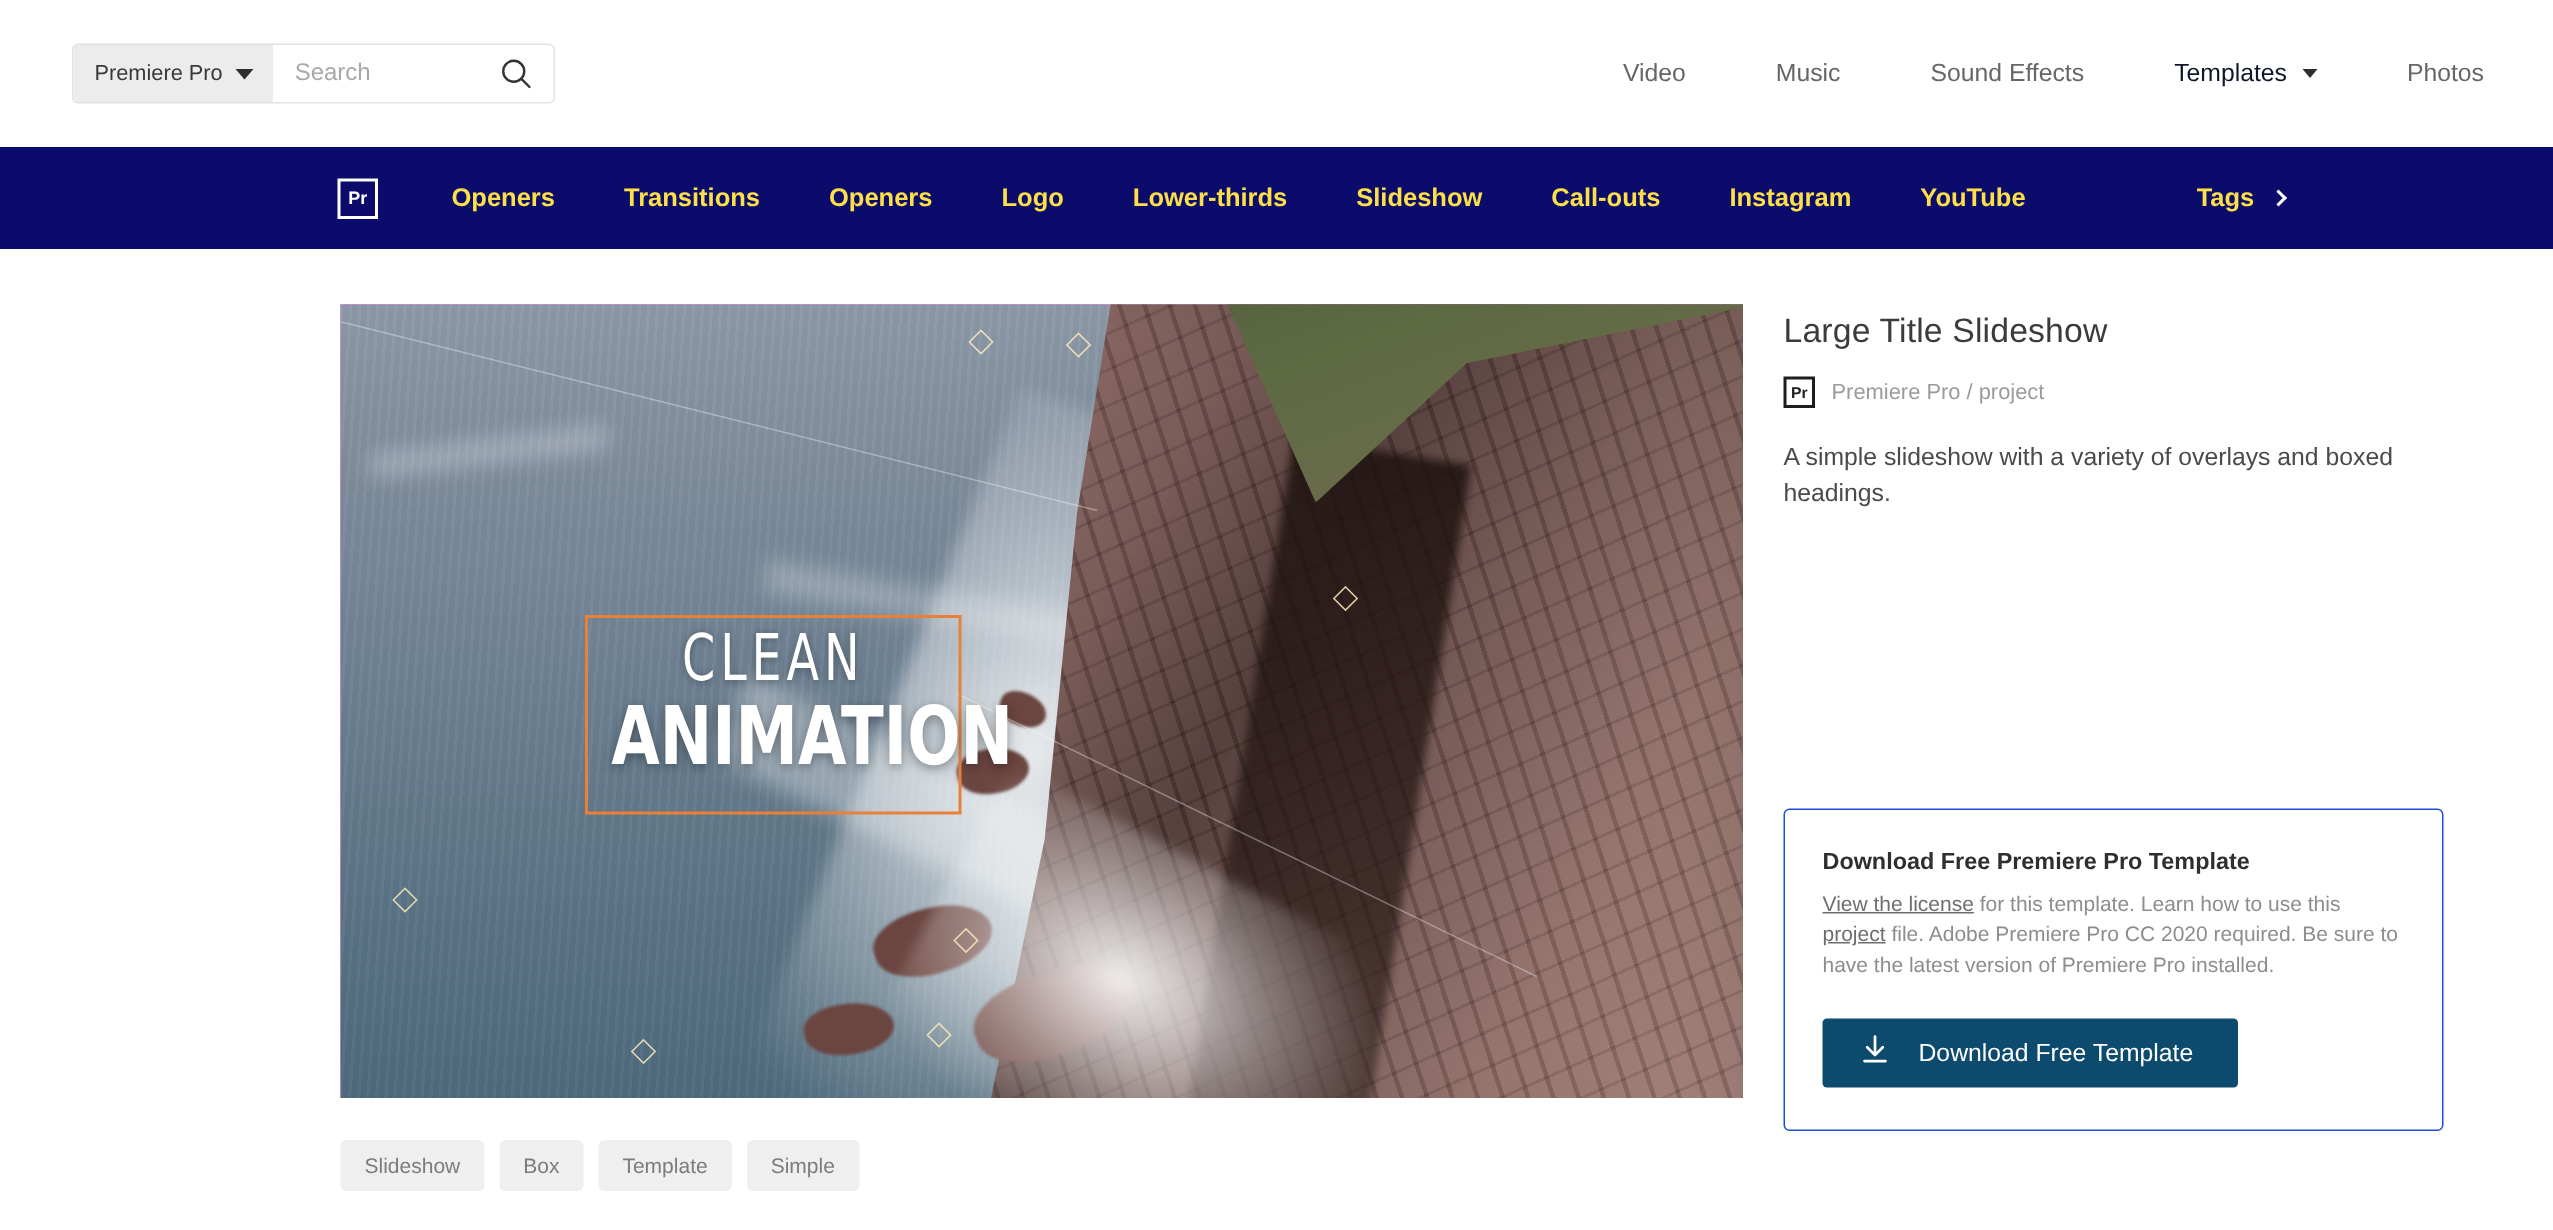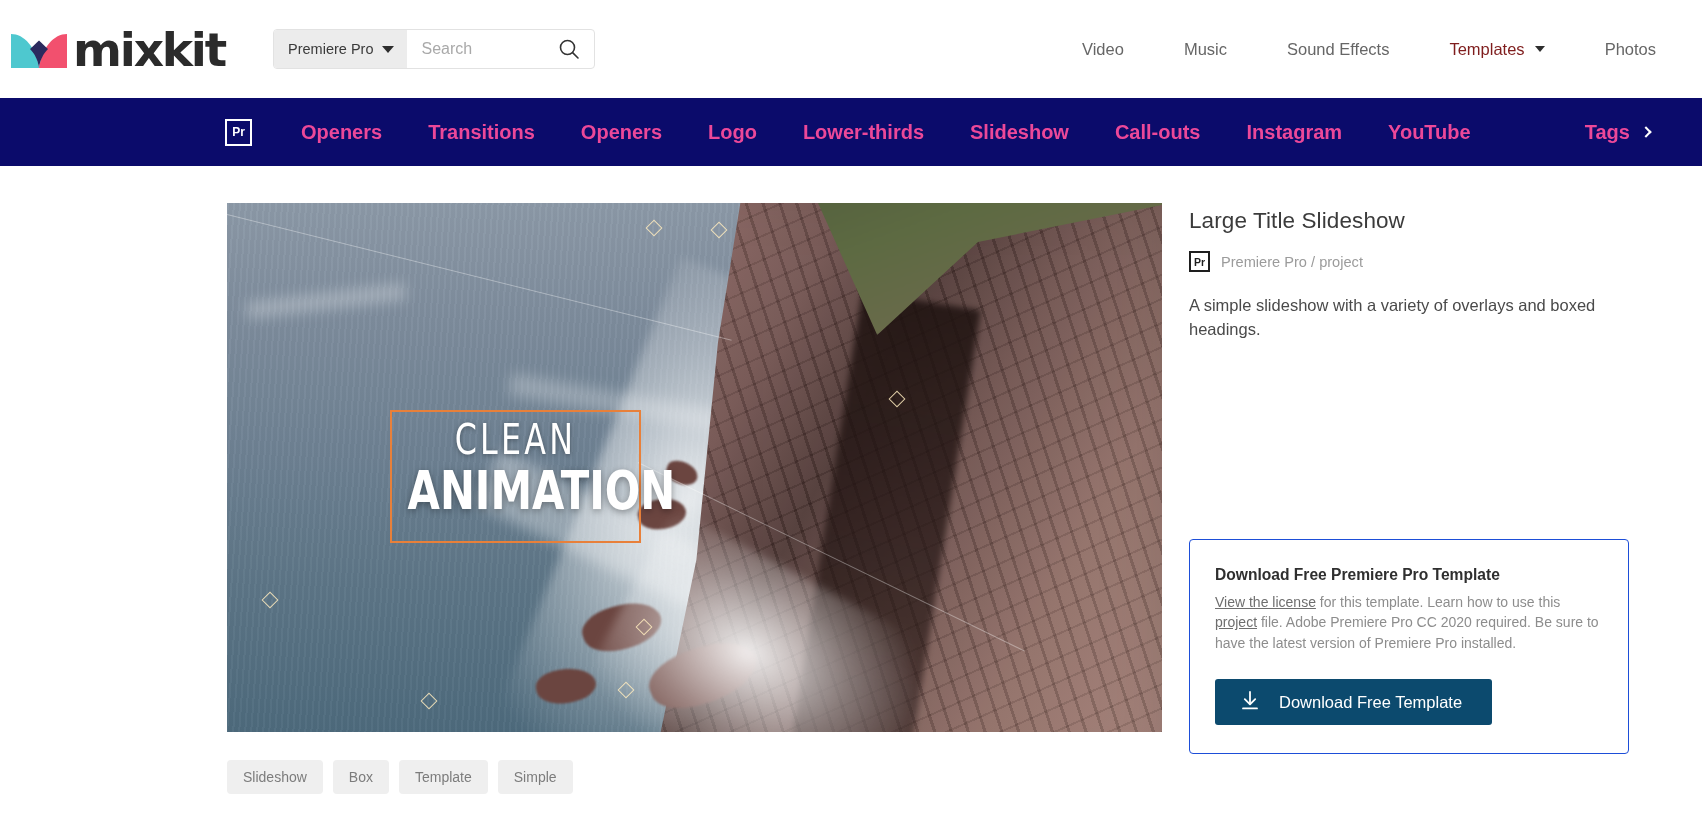--- a/index.html
+++ b/index.html
@@ -96,21 +96,21 @@
     font-size: 16.5px;
     color: #666;
     text-decoration: none;
     padding: 0 30px;
     white-space: nowrap;
     display: flex;
     align-items: center;
     gap: 10px;
     cursor: pointer;
   }
-  .top-nav a.active { color: #7f1d1d; }
+  .top-nav a.active { color: #0f172a; }
   .caret-down-sm {
     width: 0; height: 0;
     border-left: 5.5px solid transparent;
     border-right: 5.5px solid transparent;
     border-top: 6.5px solid #2e2e2e;
   }
 
   
   .catbar {
     background: #0b0b6b;
@@ -126,22 +126,22 @@
     color: #ffffff;
     font-size: 12px;
     font-weight: 700;
     display: flex;
     align-items: center;
     justify-content: center;
     margin-right: 26px;
     flex: none;
   }
   .catbar a {
-    color: #ec4899;
-    font-size: 20px;
+    color: #fde047;
+    font-size: 17px;
     font-weight: 700;
     text-decoration: none;
     padding: 0 23px;
     white-space: nowrap;
     cursor: pointer;
   }
   .catbar .tags-link {
     margin-left: 68px;
     display: flex;
     align-items: center;
@@ -388,31 +388,20 @@
     font-size: 16.5px;
     font-family: "Liberation Sans", sans-serif;
     cursor: pointer;
   }
 </style>
 </head>
 <body>
 
 <div class="header">
 
-  <div class="logo-wrap">
-    <span>
-      <svg class="logo-mark" viewBox="0 0 58 42" xmlns="http://www.w3.org/2000/svg">
-        <path d="M1 40 L1 6 C14 6 26 19 29 40 Z" fill="#4ec8cf"></path>
-        <path d="M57 40 L57 6 C44 6 32 19 29 40 Z" fill="#f2506e"></path>
-        <path d="M29 40 C26 28 22.5 19.5 17.5 13.5 C23 18 27 27 29 40 Z" fill="none"></path>
-        <path d="M20 21 C25 26 27.8 32 29 40 C30.2 32 33 26 38 21 C34 17.5 31.5 14.5 29 12.5 C26.5 14.5 24 17.5 20 21 Z" fill="#2b2a5e"></path>
-      </svg>
-    </span>
-    <span class="logo-text">mixkit</span>
-  </div>
 
   <div class="search-group">
     <div class="search-cat">
       <span>Premiere Pro</span>
       <span class="caret-down"></span>
     </div>
     <div class="search-field">
       <input type="text" placeholder="Search" style="">
       <span class="search-icon-btn">
         <svg width="22" height="22" viewBox="0 0 22 22">

